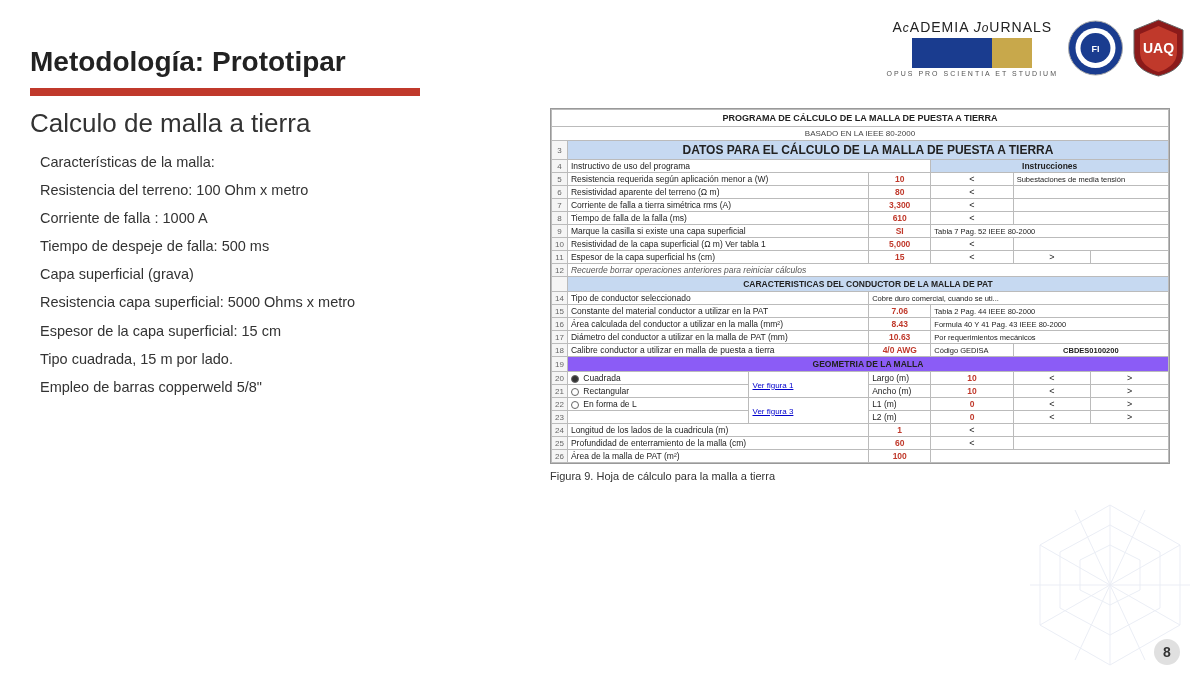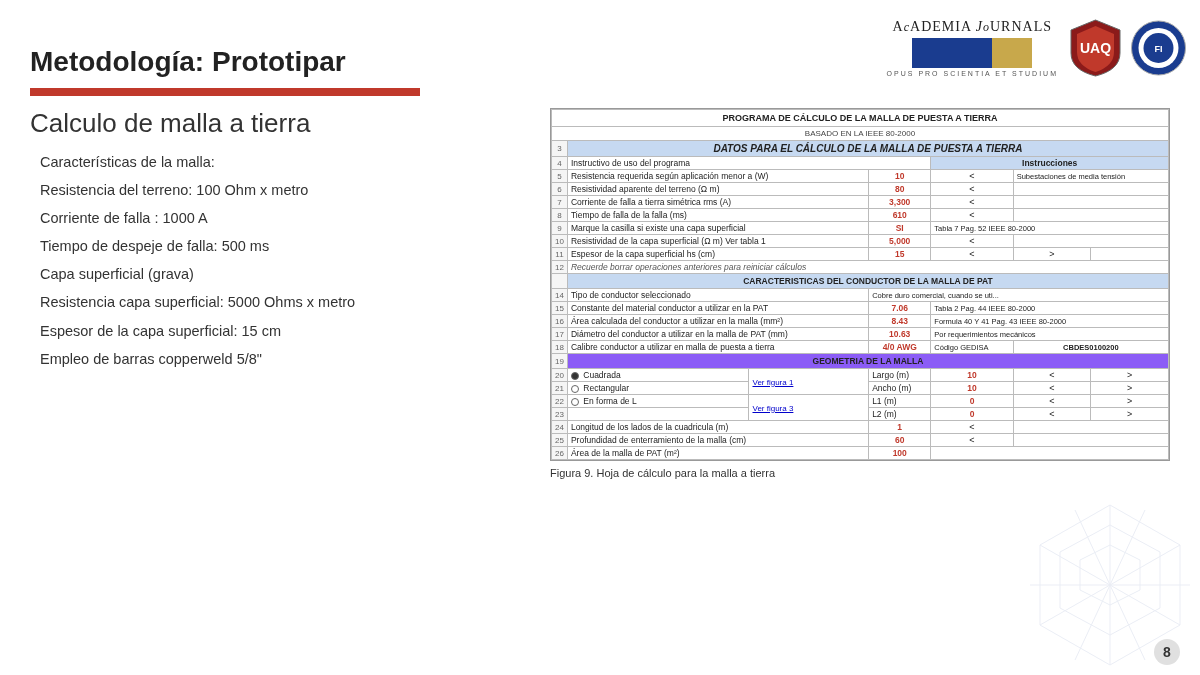--- a/index.html
+++ b/index.html
@@ -268,84 +268,85 @@
       justify-content: center;
     }
   </style>
 </head>
 <body>
 
 <div class="header">
   <h1 class="title">Metodología: Prototipar</h1>
   <div class="logos-area">
     <div class="academia-journals">
-      <div style="font-family: Liberation Serif, serif; font-size: 14px; letter-spacing: 1px; color: #222;">
+      <div style="font-family: Liberation Sans, sans-serif; font-size: 14px; letter-spacing: 1px; color: #222;">
         <span style="font-variant: small-caps; font-weight: normal;">A</span><span style="font-style: italic; font-size: 12px; text-transform: lowercase;">c</span><span style="font-variant: small-caps;">ADEMIA </span><span style="font-variant: small-caps; font-style: italic;">J</span><span style="font-style: italic; font-size: 12px;">o</span><span style="font-variant: small-caps;">URNALS</span>
       </div>
       <div class="academia-color-bars">
         <div class="bar-blue"></div>
         <div class="bar-gold"></div>
       </div>
       <div class="academia-subtitle">OPUS PRO SCIENTIA ET STUDIUM</div>
     </div>
     <div class="uaq-logos">
 
-      <div style="width:55px;height:60px;position:relative;">
-        <svg width="55" height="60" viewBox="0 0 55 60">
-          <path d="M27.5 2 L52 12 L52 35 Q52 52 27.5 58 Q3 52 3 35 L3 12 Z" fill="#8b1a1a" stroke="#666" stroke-width="1"></path>
-          <path d="M27.5 8 L46 16 L46 34 Q46 48 27.5 54 Q9 48 9 34 L9 16 Z" fill="#c0392b"></path>
-          <text x="27.5" y="35" text-anchor="middle" fill="white" font-size="14" font-weight="bold">UAQ</text>
-        </svg>
-      </div>
-
       <div style="width:55px;height:60px;">
         <svg width="55" height="60" viewBox="0 0 55 60">
           <circle cx="27.5" cy="30" r="27" fill="#1a3c8f" stroke="#aaa" stroke-width="1"></circle>
           <circle cx="27.5" cy="30" r="20" fill="white"></circle>
           <circle cx="27.5" cy="30" r="15" fill="#1a3c8f"></circle>
           <text x="27.5" y="34" text-anchor="middle" fill="white" font-size="9" font-weight="bold">FI</text>
+        </svg>
+      </div>
+
+      <div style="width:55px;height:60px;position:relative;">
+        <svg width="55" height="60" viewBox="0 0 55 60">
+          <path d="M27.5 2 L52 12 L52 35 Q52 52 27.5 58 Q3 52 3 35 L3 12 Z" fill="#8b1a1a" stroke="#666" stroke-width="1"></path>
+          <path d="M27.5 8 L46 16 L46 34 Q46 48 27.5 54 Q9 48 9 34 L9 16 Z" fill="#c0392b"></path>
+          <text x="27.5" y="35" text-anchor="middle" fill="white" font-size="14" font-weight="bold">UAQ</text>
         </svg>
       </div>
     </div>
   </div>
 </div>
 
 <div class="red-bar"></div>
 
 <div class="main-content">
 
   <div class="left-panel">
     <div class="section-title">Calculo de malla a tierra</div>
     <div class="content-list">
       <p>Características de la malla:</p>
       <p>Resistencia del terreno: 100 Ohm x metro</p>
       <p>Corriente de falla : 1000 A</p>
       <p>Tiempo de despeje de falla: 500 ms</p>
       <p>Capa superficial (grava)</p>
       <p>Resistencia  capa  superficial:  5000  Ohms  x metro</p>
       <p>Espesor de la capa superficial: 15 cm</p>
+      <p>Tipo cuadrada, 15 m por lado.</p>
       <p>Empleo de barras copperweld 5/8"</p>
     </div>
   </div>
 
   <div class="right-panel">
     <div class="spreadsheet">
       <table>
         <tbody>
 
           <tr>
             <td colspan="7" class="header-row-main" style="font-size:9px; font-weight:bold; padding:3px; border-bottom:1px solid #bbb;">PROGRAMA DE CÁLCULO DE LA MALLA DE PUESTA A TIERRA</td>
           </tr>
           <tr>
             <td colspan="7" class="header-row-ieee" style="padding:2px; font-size:8px; text-align:center;">BASADO EN LA IEEE 80-2000</td>
           </tr>
 
           <tr>
             <td class="row-num">3</td>
-            <td colspan="6" class="section-header" style="font-size:10px; font-weight:bold; background:#c6d9f1; text-align:center; padding:2px;font-style:italic;">DATOS PARA EL CÁLCULO DE LA MALLA DE PUESTA A TIERRA</td>
+            <td colspan="6" class="section-header" style="font-size:12px; font-weight:bold; background:#c6d9f1; text-align:center; padding:2px;">DATOS PARA EL CÁLCULO DE LA MALLA DE PUESTA A TIERRA</td>
           </tr>
 
           <tr>
             <td class="row-num">4</td>
             <td colspan="3" class="label-cell">Instructivo de uso del programa</td>
             <td colspan="3" class="instruct-header" style="background:#c6d9f1; font-weight:bold; text-align:center;">Instrucciones</td>
           </tr>
 
           <tr>
             <td class="row-num">5</td>

